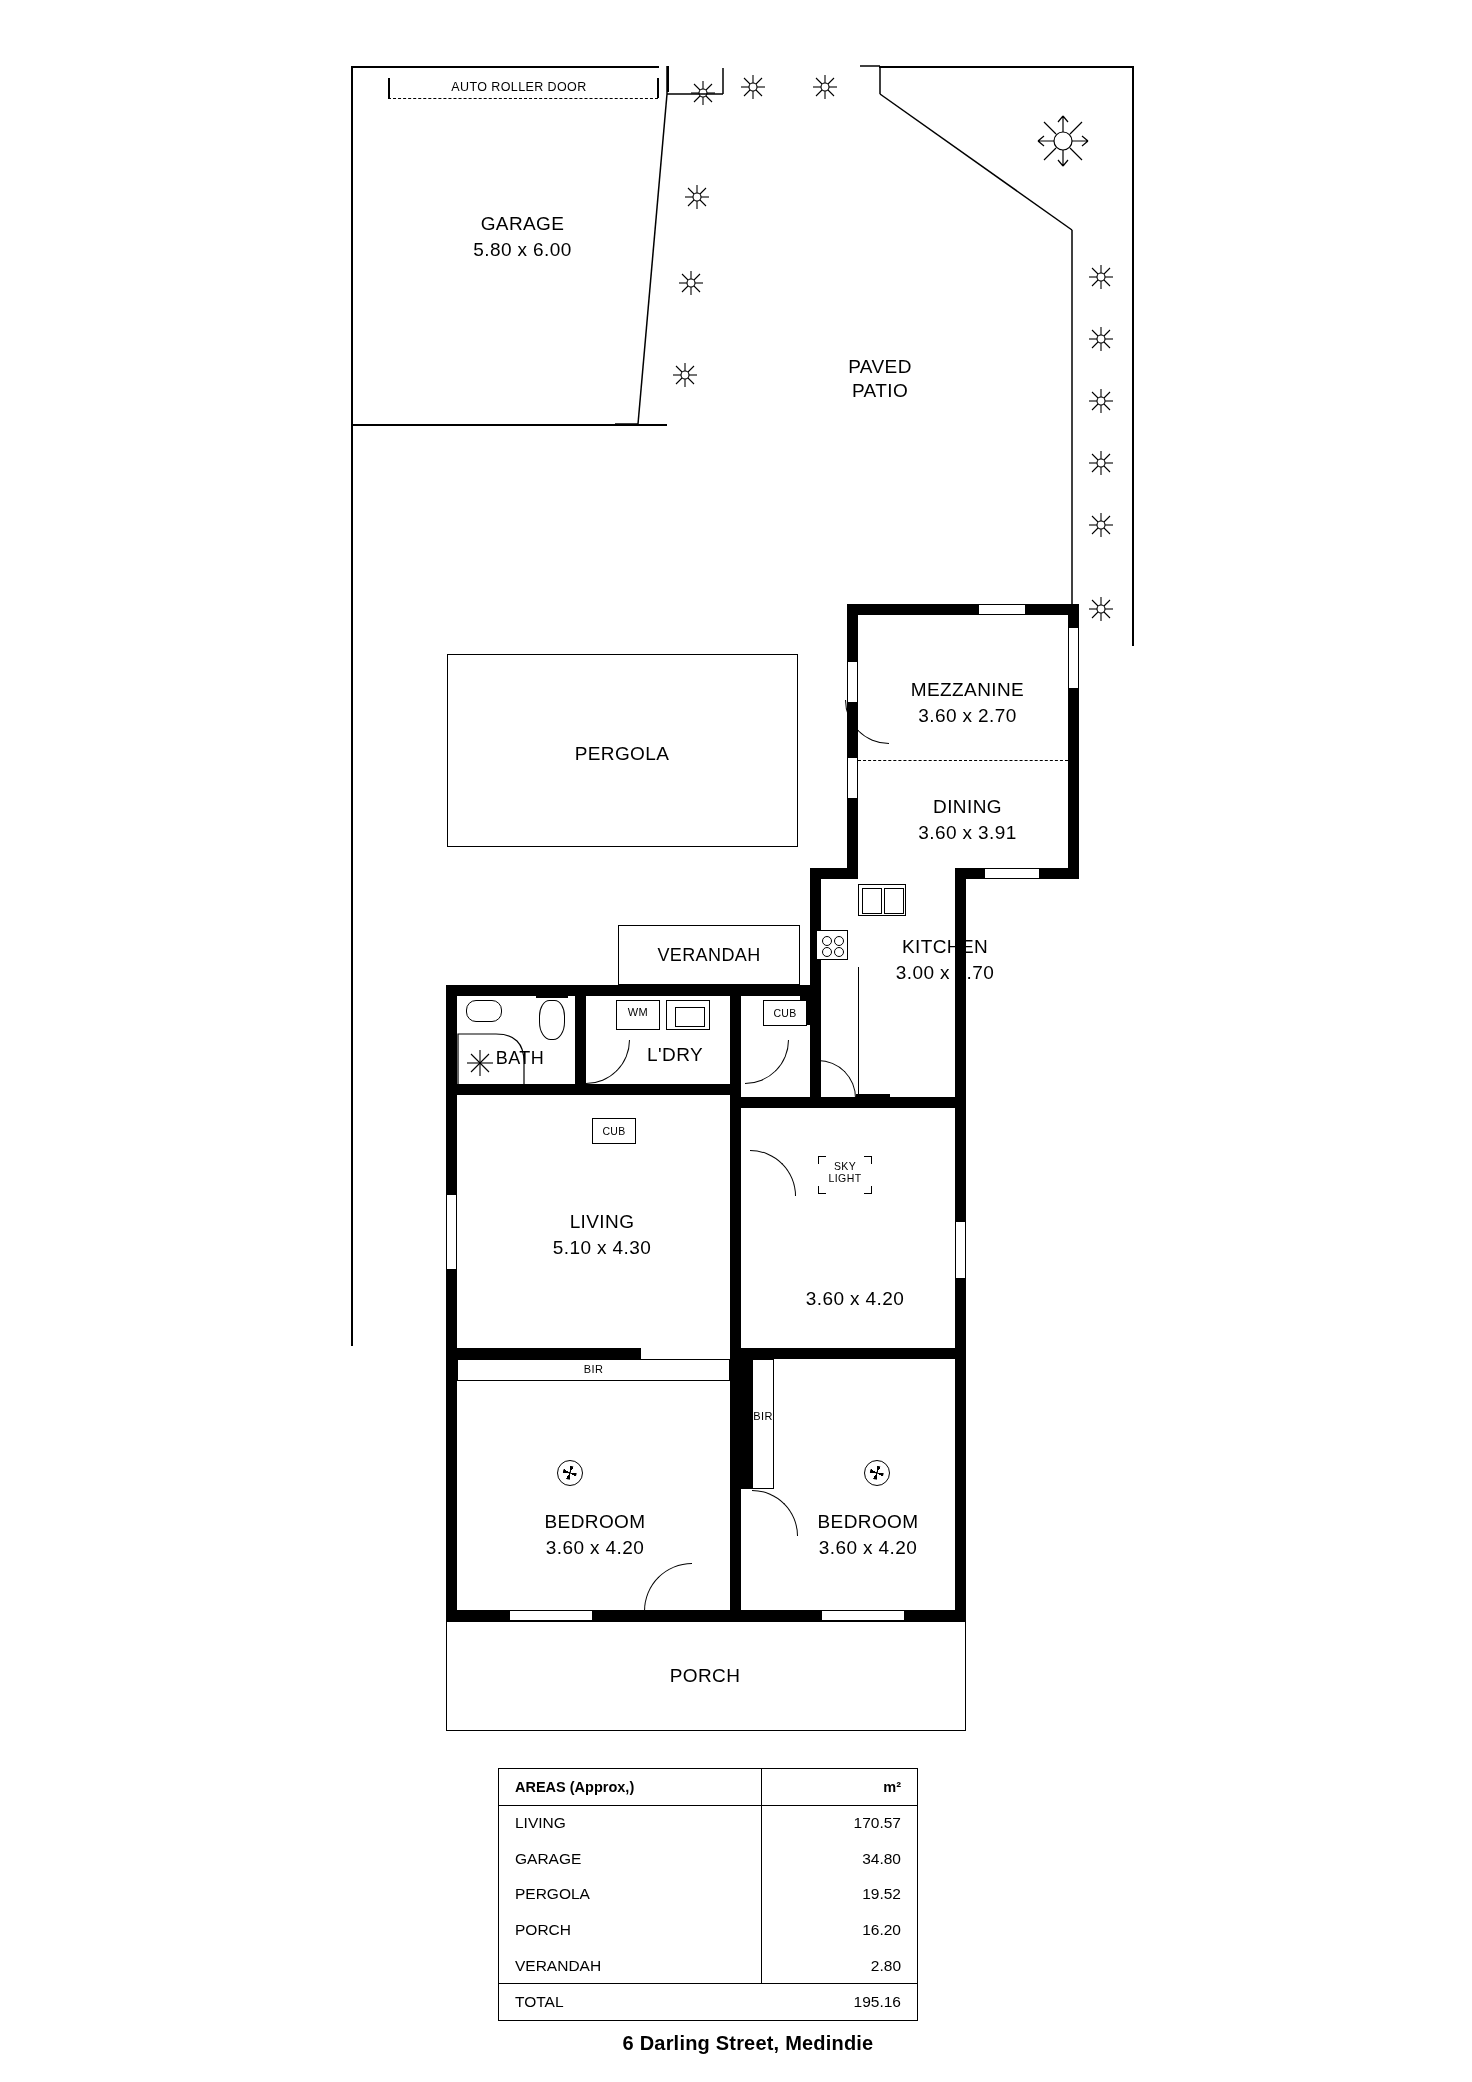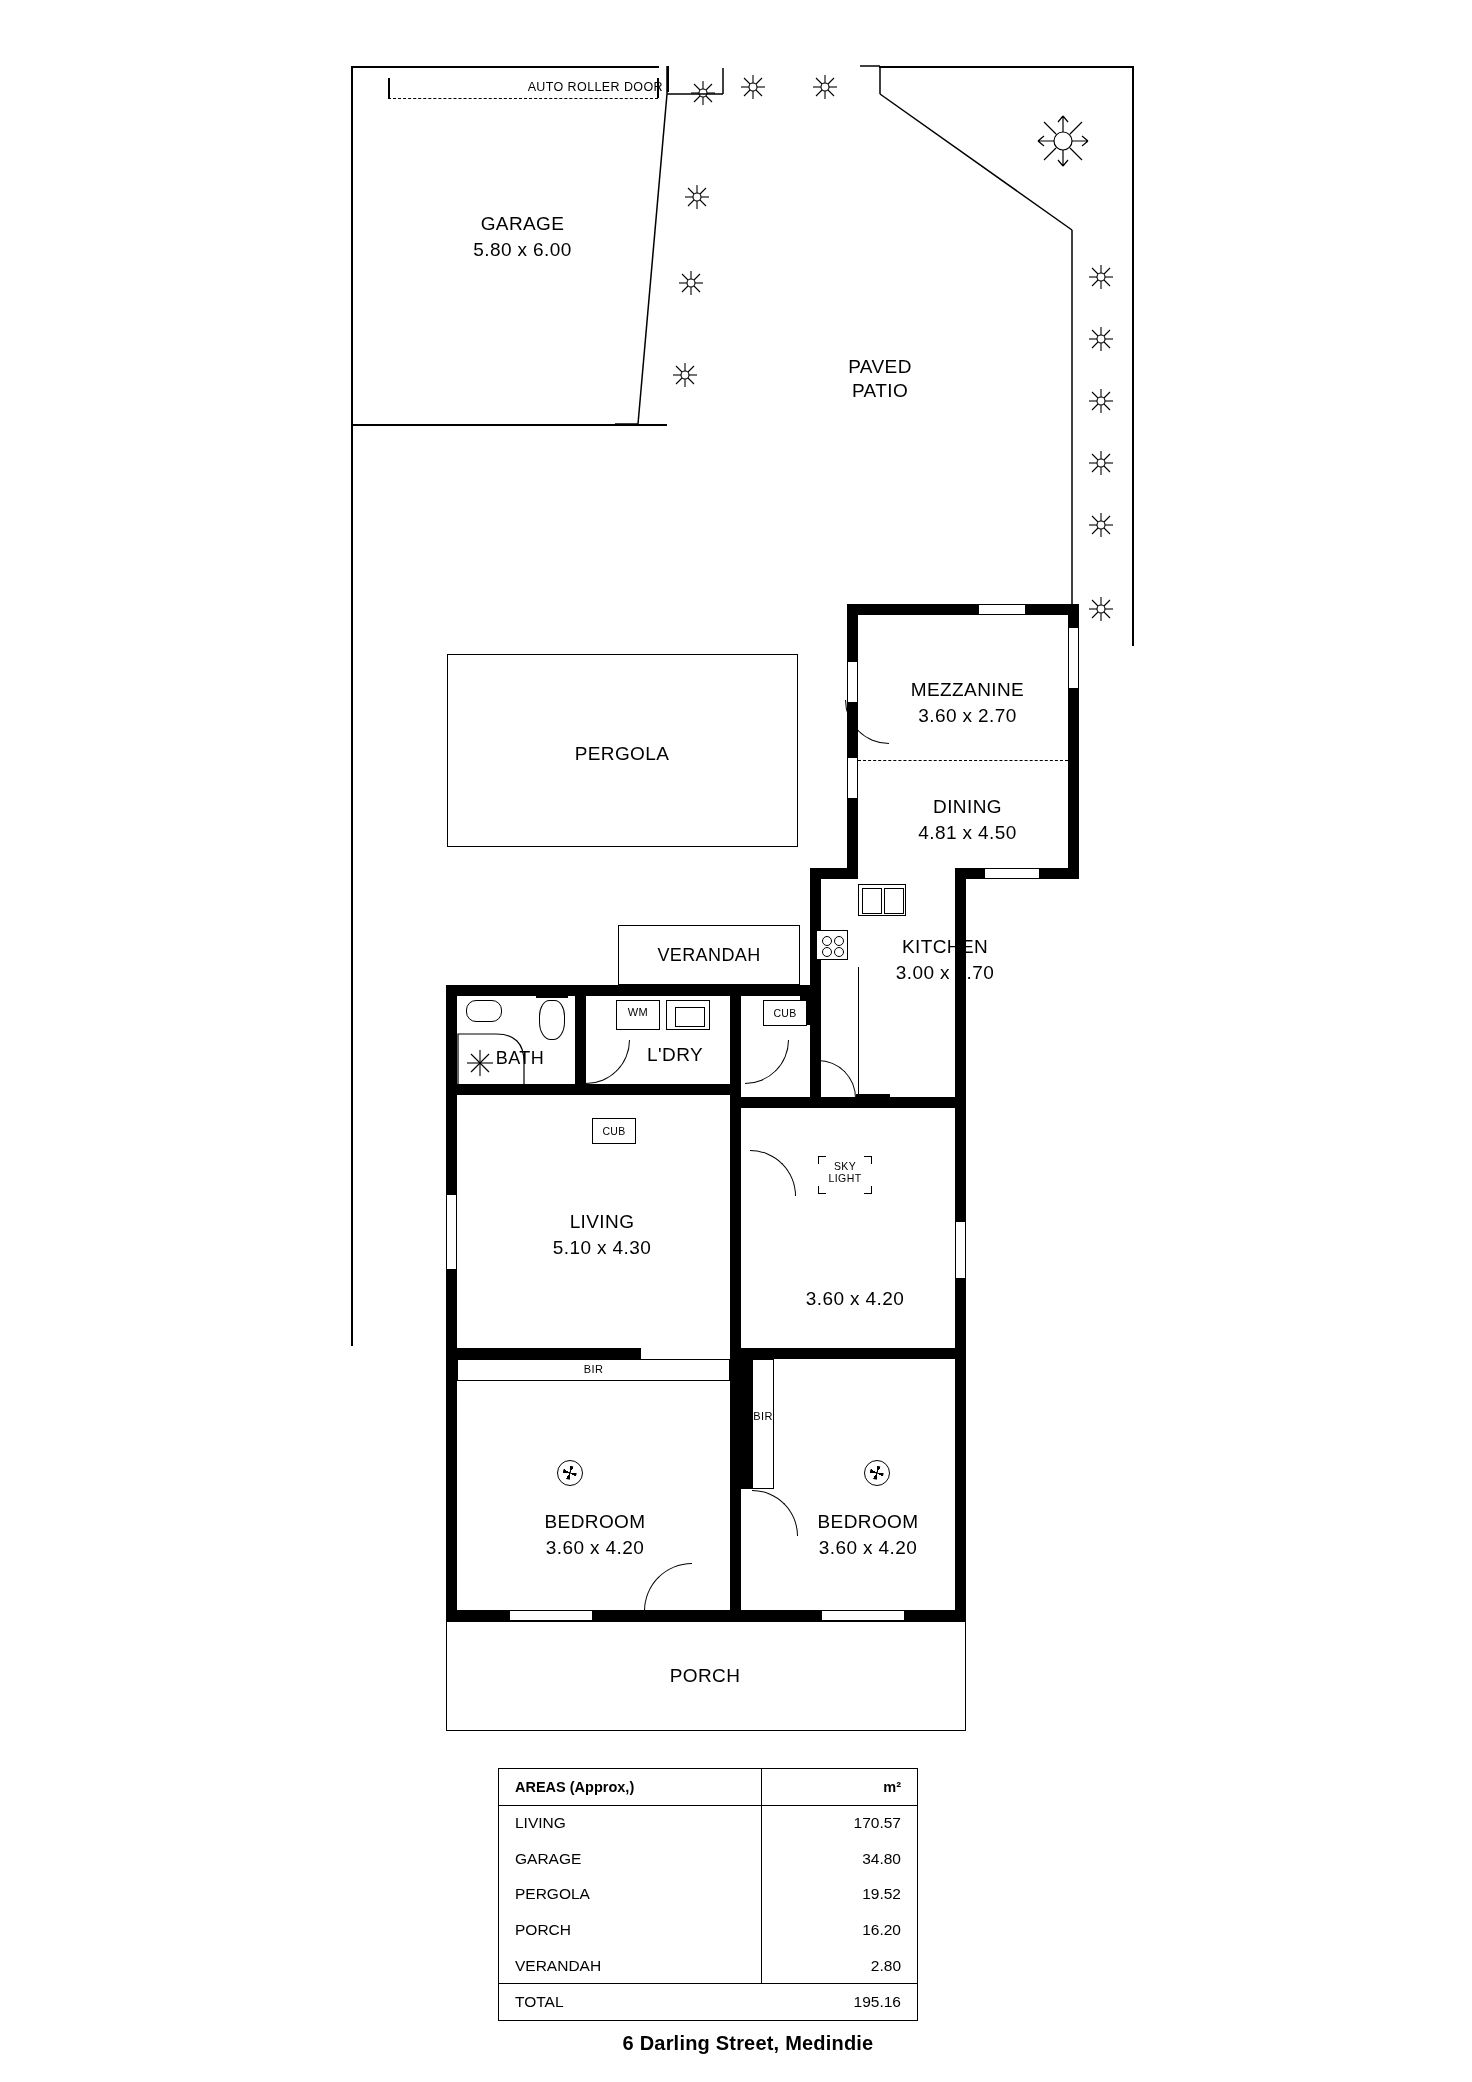--- a/index.html
+++ b/index.html
@@ -110,21 +110,21 @@
     <line x1="27" y1="34" x2="83" y2="34" stroke="#000" stroke-width="1.5"></line>
     <line x1="83" y1="34" x2="83" y2="8" stroke="#000" stroke-width="1.5"></line>
     <line x1="27" y1="34" x2="-2" y2="364" stroke="#000" stroke-width="1.5"></line>
     <line x1="-2" y1="364" x2="-25" y2="364" stroke="#000" stroke-width="1.5"></line>
   </svg>
 
   <div class="dash-h" style="left:388px; top:98px; width:270px;"></div>
   <div class="line" style="left:388px; top:78px; width:1.5px; height:20px;"></div>
   <div class="line" style="left:657px; top:78px; width:1.5px; height:20px;"></div>
 
-  <div class="lbl xs" style="left:393px; top:80px; width:270px; font-size:12.5px;text-align:right;">AUTO ROLLER DOOR</div>
+  <div class="lbl xs" style="left:384px; top:80px; width:270px; font-size:12.5px;">AUTO ROLLER DOOR</div>
 
   <div class="lbl" style="left:400px; top:212px; width:245px;">GARAGE</div>
   <div class="lbl" style="left:400px; top:238px; width:245px;">5.80 x 6.00</div>
 
   <div class="lbl" style="left:780px; top:355px; width:200px;">PAVED
 PATIO</div>
 
   <svg class="shrub" style="left:688px; top:78px;" viewBox="0 0 30 30">
       <g fill="none" stroke="#000" stroke-width="1.1">
         <circle cx="15" cy="15" r="4"></circle>
@@ -306,21 +306,21 @@
   <div class="win-v" style="left:847px; top:758px; width:11px; height:40px;"></div>
   <div class="win-h" style="left:985px; top:868px; width:54px; height:11px;"></div>
 
   <div class="door tl" style="left:845px; top:700px; width:44px; height:44px;"></div>
 
   <div class="dash-h" style="left:858px; top:760px; width:210px;"></div>
 
   <div class="lbl" style="left:860px; top:678px; width:215px;">MEZZANINE</div>
   <div class="lbl" style="left:860px; top:704px; width:215px;">3.60 x 2.70</div>
   <div class="lbl" style="left:860px; top:795px; width:215px;">DINING</div>
-  <div class="lbl" style="left:860px; top:821px; width:215px;">4.81 x 4.50</div>
+  <div class="lbl" style="left:860px; top:821px; width:215px;">3.60 x 3.91</div>
 
   <div class="wall" style="left:810px; top:868px; width:11px; height:240px;"></div>
   <div class="wall" style="left:810px; top:868px; width:48px; height:11px;"></div>
   <div class="wall" style="left:955px; top:879px; width:11px; height:229px;"></div>
   <div class="wall" style="left:740px; top:1097px; width:226px; height:11px;"></div>
 
   <div class="appl" style="left:858px; top:884px; width:48px; height:32px;">
     <div style="position:absolute; left:3px; top:3px; width:18px; height:24px; border:1px solid #000;"></div>
     <div style="position:absolute; left:25px; top:3px; width:18px; height:24px; border:1px solid #000;"></div>
   </div>

